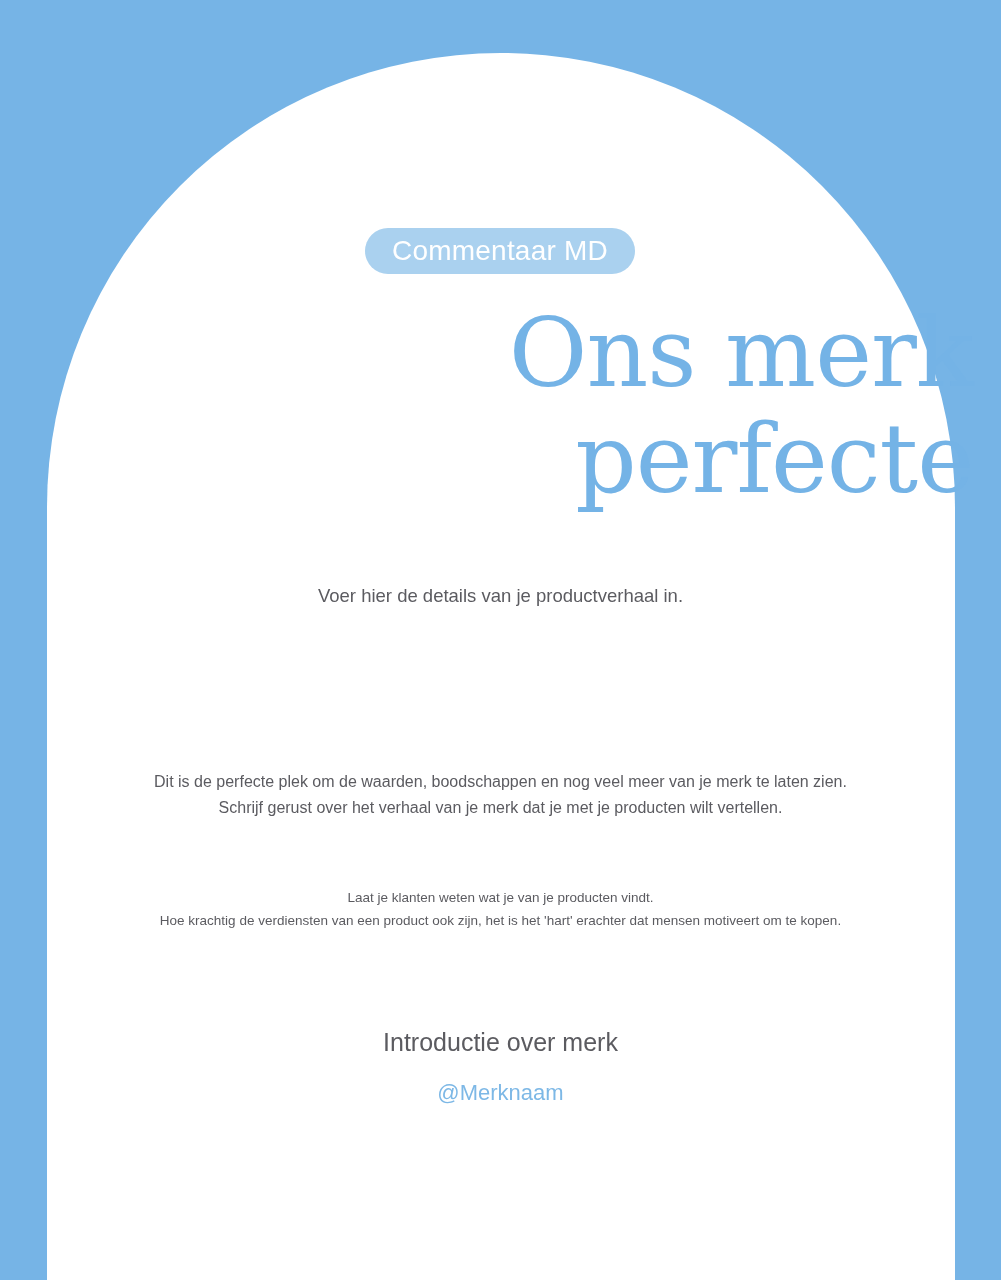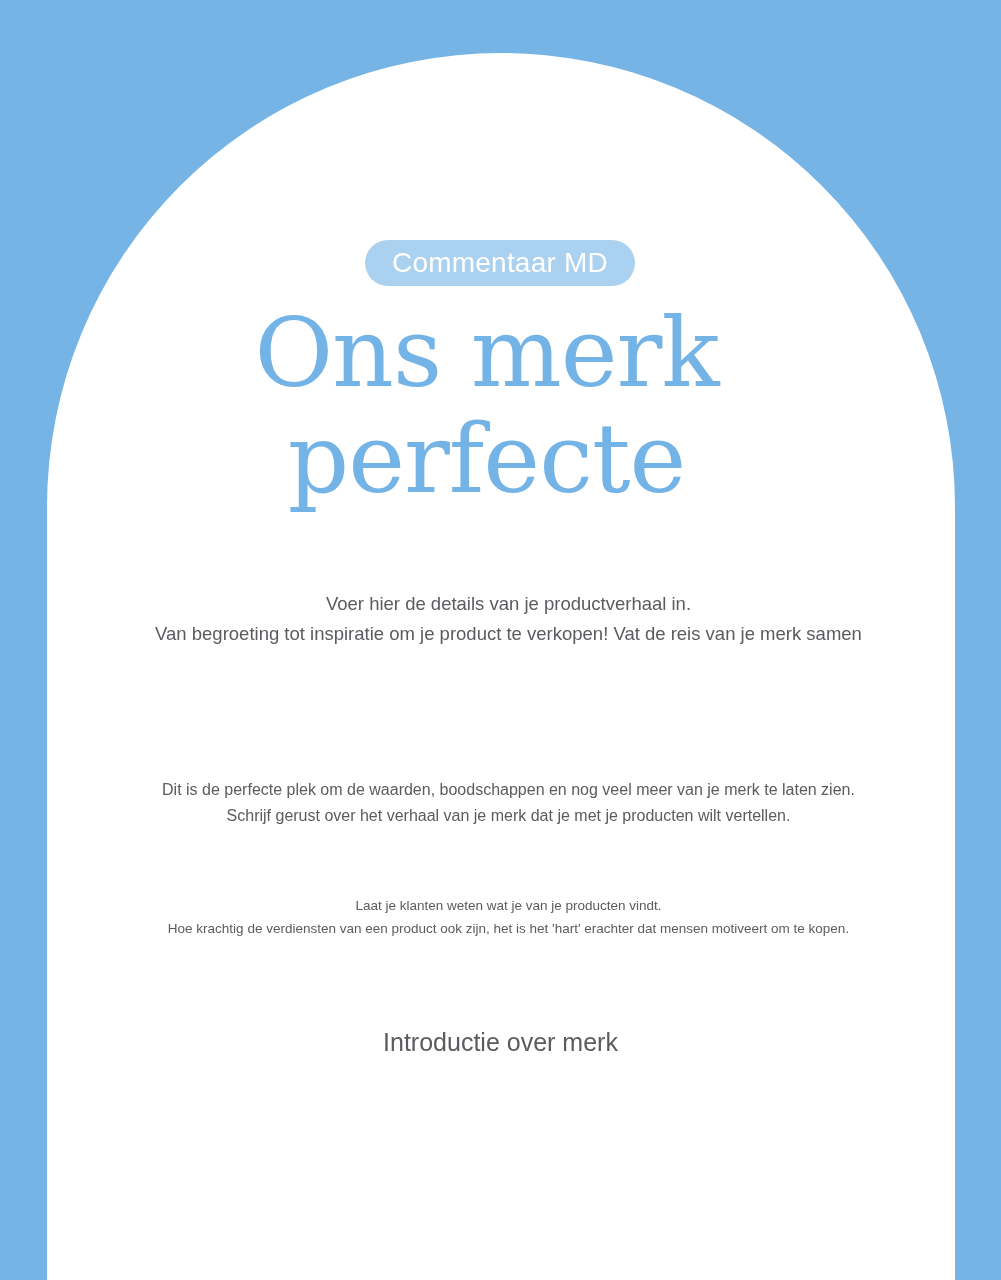--- a/index.html
+++ b/index.html
@@ -38,41 +38,41 @@
       top: 228px;
       width: 270px;
       height: 46px;
       border-radius: 23px;
       background: #AAD1EF;
       color: #ffffff;
       font-size: 28px;
       line-height: 46px;
       text-align: center;
       letter-spacing: 0.2px;
-      margin-top: 12px;
     }
     .title {
       position: absolute;
       left: 0;
       width: 973px;
       top: 300px;
       margin: 0;
       font-family: "DejaVu Serif", "Liberation Serif", serif;
       font-weight: normal;
       color: #74B3E6;
       font-size: 96px;
       line-height: 106px;
       letter-spacing: -1px;
+      text-align: right;
     }
     .title span { display: block; }
     .para {
       position: absolute;
       left: 100px;
       width: 801px;
-      margin: 8px;
+      margin: 0;
       color: #5b5b60;
       text-align: center;
     }
     .p1 {
       top: 581px;
       font-size: 18.5px;
       line-height: 30px;
     }
     .p2 {
       top: 769px;
@@ -113,28 +113,28 @@
 <div class="content">
   <div class="badge">Commentaar MD</div>
 
   <h1 class="title">
     <span>Ons merk</span>
     <span>perfecte</span>
   </h1>
 
   <p class="para p1">
     <span>Voer hier de details van je productverhaal in.</span>
-    <span>Van begroeting tot inspiratie om je product te verkopen! Vat de reis van je merk samen</span>
   </p>
 
   <p class="para p2">
     <span>Dit is de perfecte plek om de waarden, boodschappen en nog veel meer van je merk te laten zien.</span>
     <span>Schrijf gerust over het verhaal van je merk dat je met je producten wilt vertellen.</span>
   </p>
 
   <p class="para p3">
     <span>Laat je klanten weten wat je van je producten vindt.</span>
     <span>Hoe krachtig de verdiensten van een product ook zijn, het is het 'hart' erachter dat mensen motiveert om te kopen.</span>
   </p>
 
   <div class="intro">Introductie over merk</div>
 
+  <div class="handle">@Merknaam</div>
 </div>
 
 </body></html>

